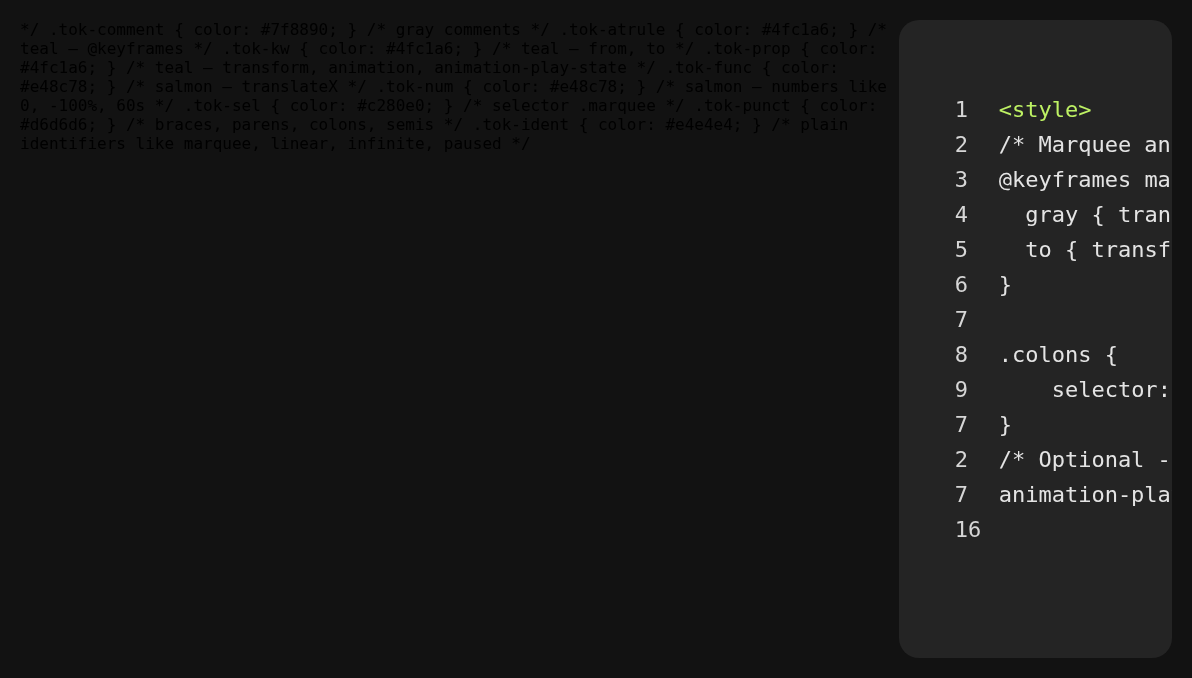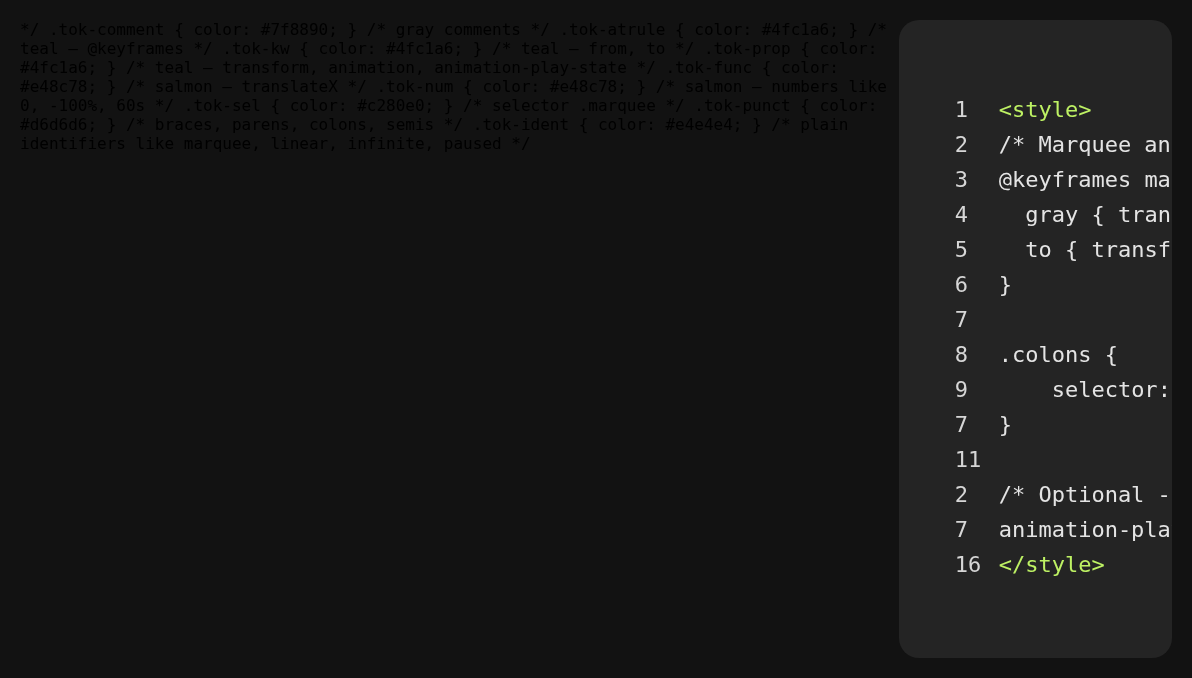--- a/index.html
+++ b/index.html
@@ -61,21 +61,20 @@
       <div class="code-line"><span class="gutter">1</span><span class="code-content"><span class="tok-tag">&lt;style&gt;</span></span></div>
       <div class="code-line"><span class="gutter">2</span><span class="code-content"><span class="tok-comment">/* Marquee animation */</span></span></div>
       <div class="code-line"><span class="gutter">3</span><span class="code-content"><span class="tok-atrule">@keyframes</span><span class="tok-ident"> </span><span class="tok-ident">marquee</span></span></div>
       <div class="code-line"><span class="gutter">4</span><span class="code-content"><span class="tok-ident">  </span><span class="tok-kw">gray</span><span class="tok-ident"> </span><span class="tok-punct">{</span><span class="tok-ident"> </span><span class="tok-prop">transform</span></span></div>
       <div class="code-line"><span class="gutter">5</span><span class="code-content"><span class="tok-ident">  </span><span class="tok-kw">to</span><span class="tok-ident"> </span><span class="tok-punct">{</span><span class="tok-ident"> </span><span class="tok-prop">transform</span></span></div>
       <div class="code-line"><span class="gutter">6</span><span class="code-content"><span class="tok-punct">}</span></span></div>
       <div class="code-line"><span class="gutter">7</span><span class="code-content"></span></div>
       <div class="code-line"><span class="gutter">8</span><span class="code-content"><span class="tok-sel">.colons</span><span class="tok-ident"> </span><span class="tok-punct">{</span></span></div>
       <div class="code-line"><span class="gutter">9</span><span class="code-content"><span class="tok-ident">    </span><span class="tok-prop">selector</span><span class="tok-punct">:</span></span></div>
       <div class="code-line"><span class="gutter">7</span><span class="code-content"><span class="tok-punct">}</span></span></div>
-      <div class="code-line"><span class="gutter">11</span><span class="code-content"></span></div>
       <div class="code-line"><span class="gutter">2</span><span class="code-content"><span class="tok-comment">/* Optional - Pause on hover */</span></span></div>
       <div class="code-line"><span class="gutter">7</span><span class="code-content"><span class="tok-prop">animation-play-state</span></span></div>
-      <div class="code-line"><span class="gutter">16</span><span class="code-content"><span class="tok-tag">&lt;/style&gt;</span></span></div>
+      <div class="code-line"><span class="gutter">16</span></div>
     </div>
 </div>
 
 
 
 
 </body></html>

